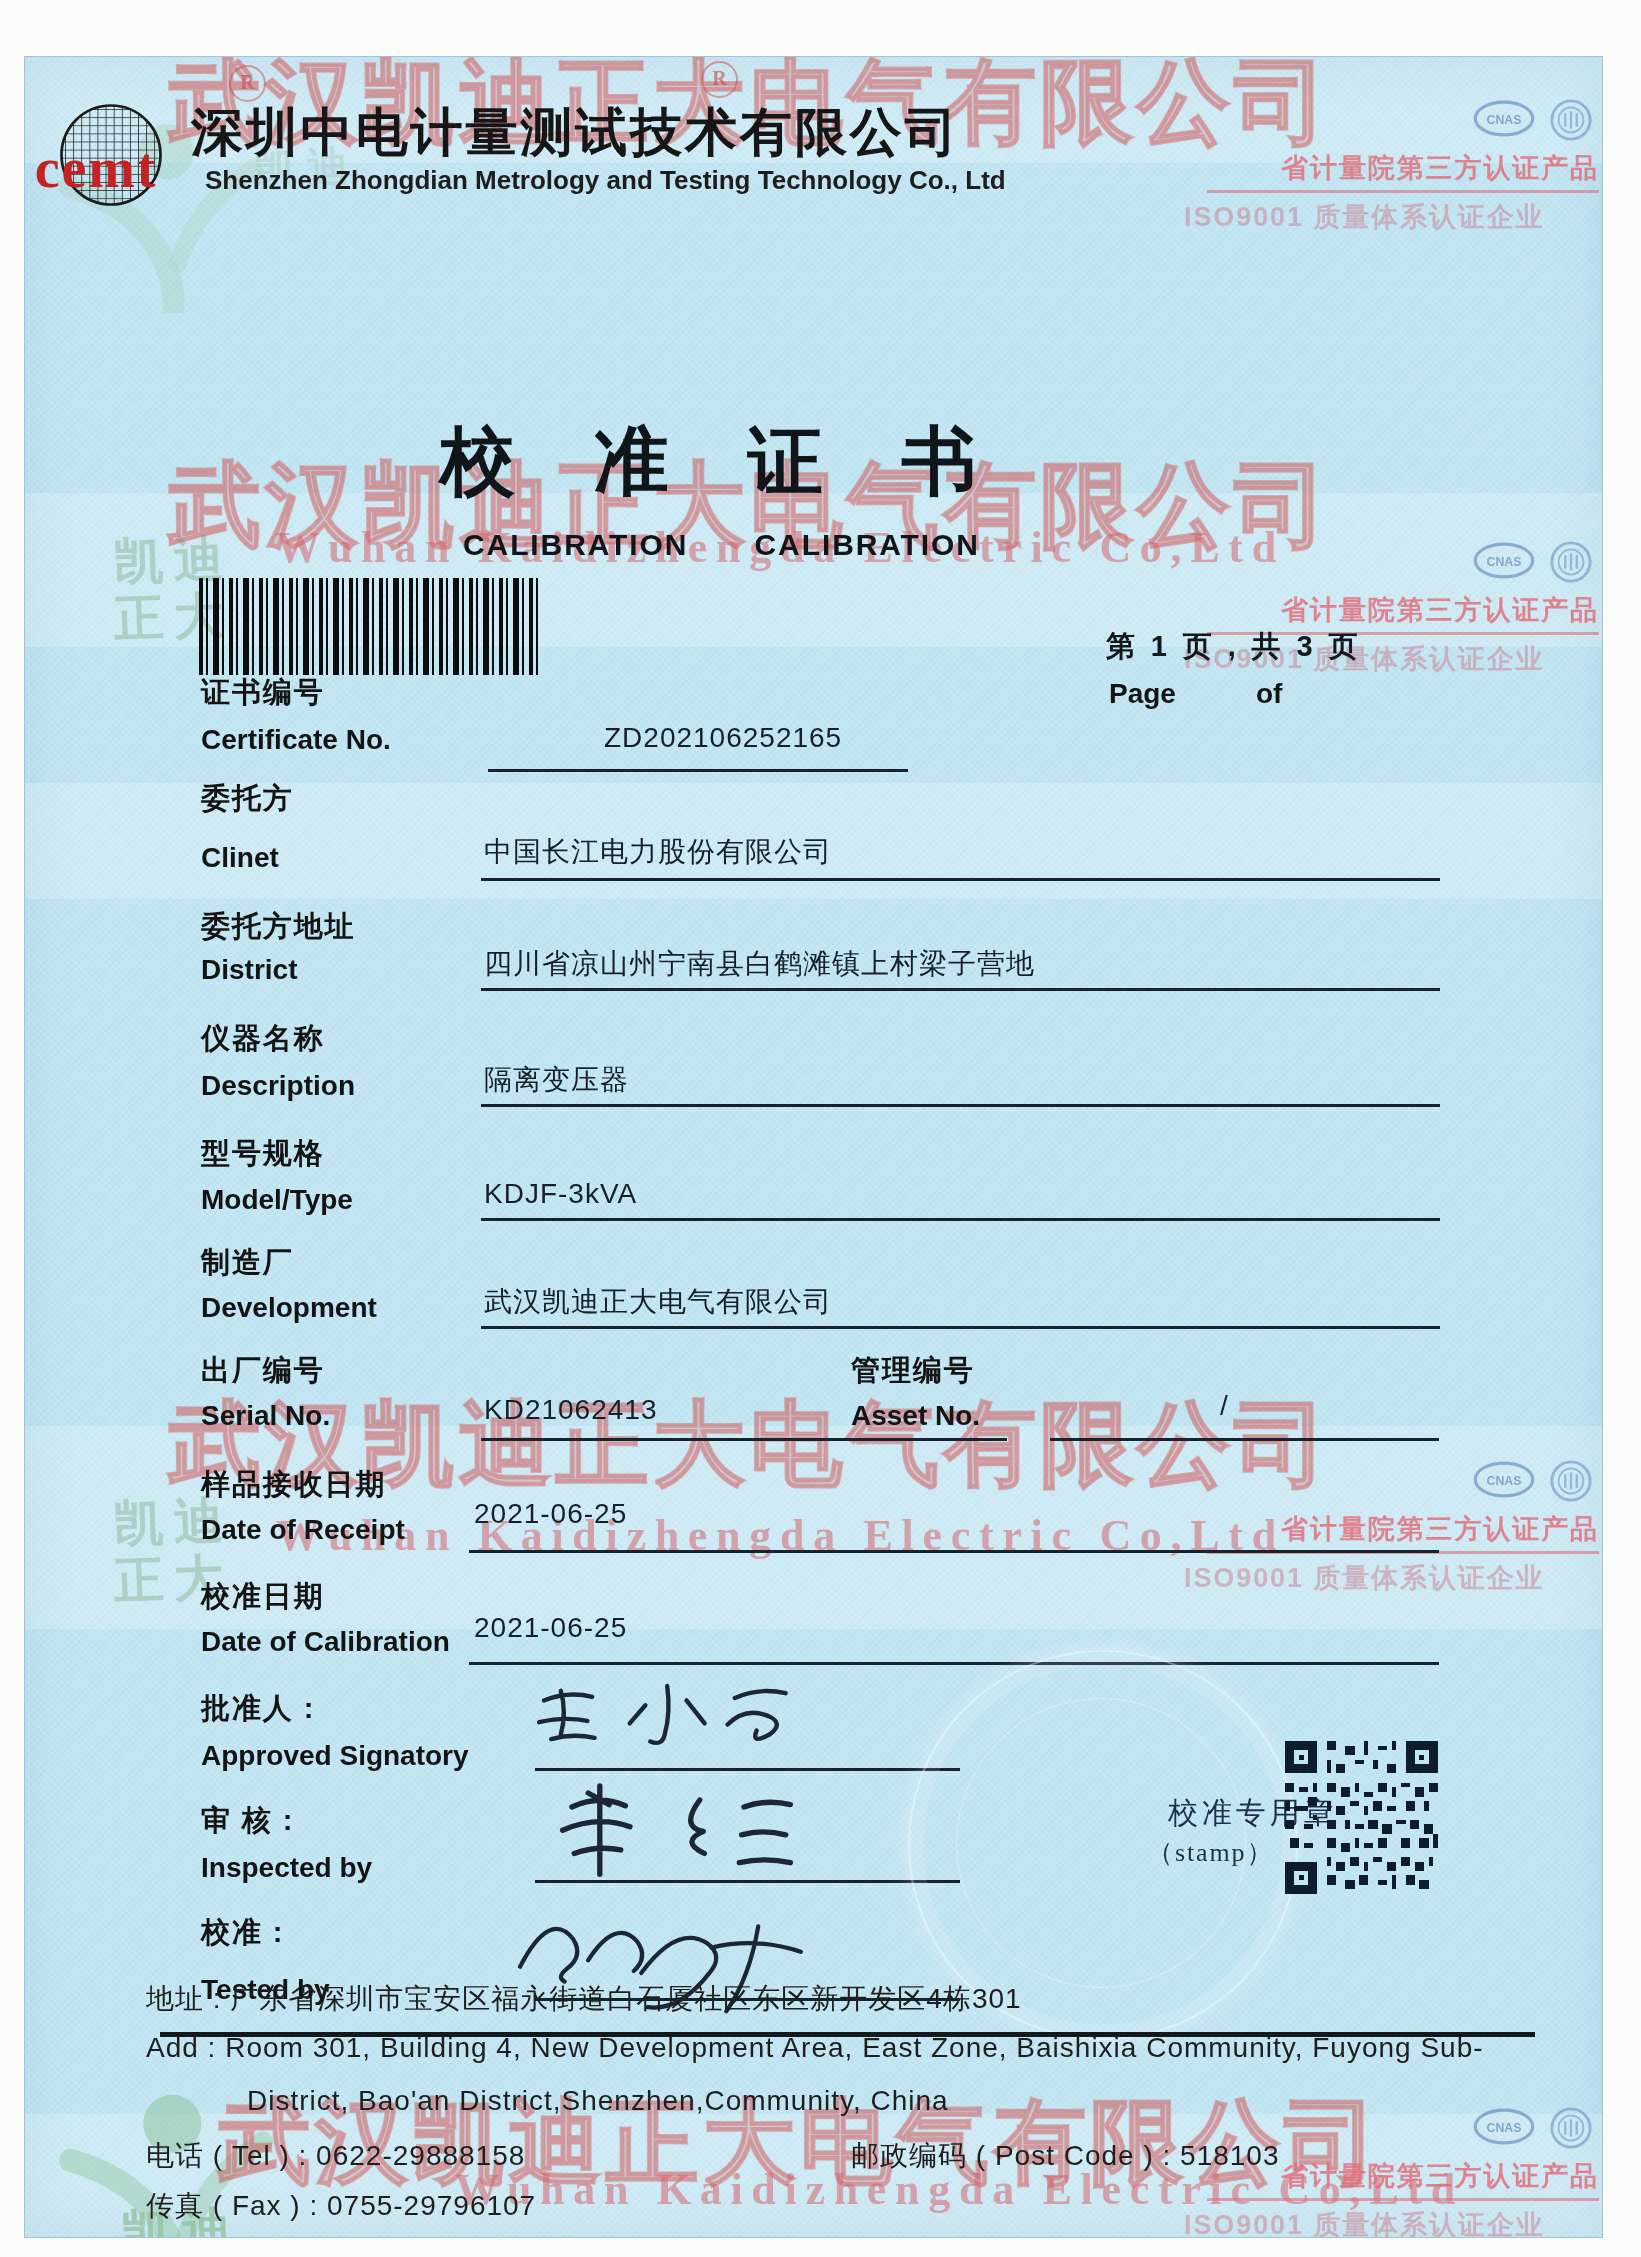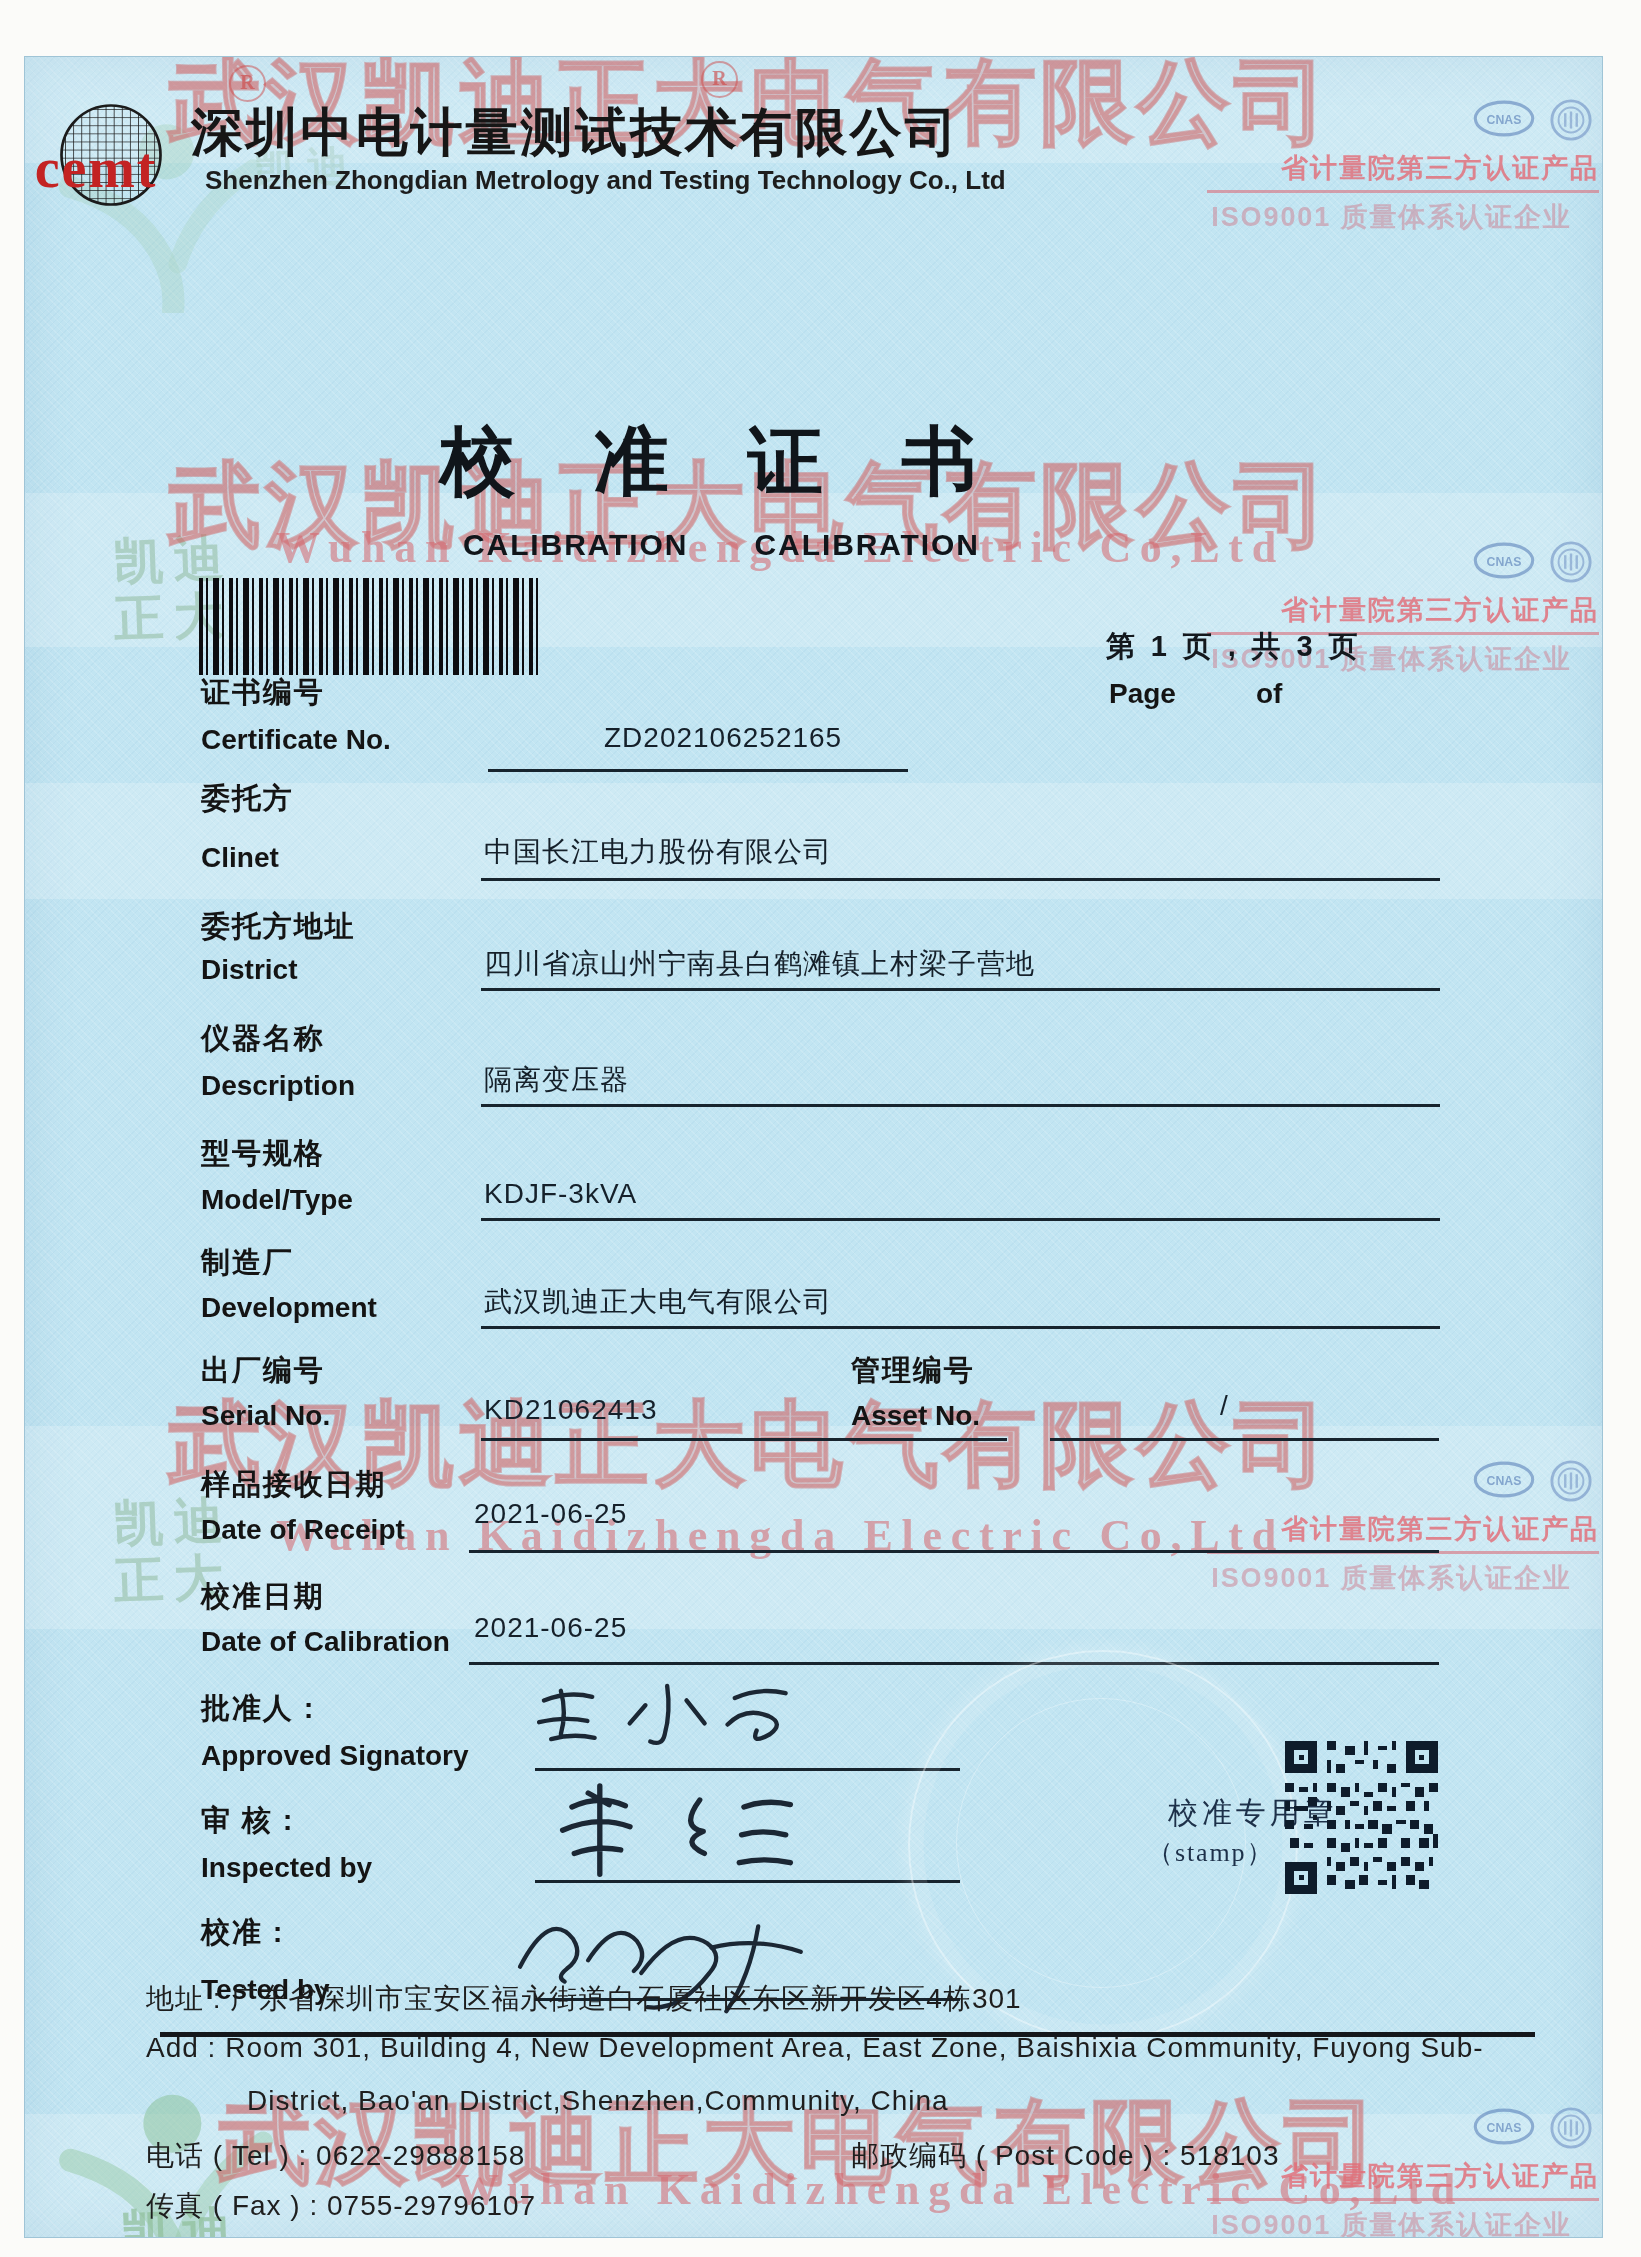--- a/index.html
+++ b/index.html
@@ -36,21 +36,21 @@
         letter-spacing:8.7px;white-space:nowrap}
   .gtext{position:absolute;font:bold 50px "Liberation Sans",sans-serif;color:rgba(148,190,163,.58);
          letter-spacing:9.7px;white-space:nowrap;transform:rotate(-2deg)}
   .reg{position:absolute;width:33px;height:33px;border:2.9px solid rgba(205,75,75,.5);border-radius:50%;
        color:rgba(205,75,75,.65);font:bold 20px/31px "Liberation Serif",serif;text-align:center}
   
   .badge{position:absolute;width:415px}
   .badge-logos{display:flex;justify-content:flex-end;gap:13.5px;margin-bottom:7.7px;padding-right:5.8px}
   .badge-t1{font:bold 27px "Liberation Sans",sans-serif;color:rgba(226,108,120,.82);letter-spacing:1.9px;text-align:right;white-space:nowrap}
   .badge-rule{height:2.9px;background:rgba(216,118,130,.65);margin:4.8px 0 5.8px 23px}
-  .badge-t2{font:bold 27px "Liberation Sans",sans-serif;color:rgba(205,128,145,.52);letter-spacing:1.9px;text-align:center;white-space:nowrap}
+  .badge-t2{font:bold 27px "Liberation Sans",sans-serif;color:rgba(205,128,145,.52);letter-spacing:1.9px;text-align:left;white-space:nowrap}
   
   .stamp-cn{font:30px "Liberation Serif",serif;color:#1d3049;letter-spacing:3.9px}
   .stamp-en{font:26px "Liberation Serif",serif;color:#1d3049;letter-spacing:1.9px}
   #seal{position:absolute;left:883px;top:1593px;width:386px;height:386px;border-radius:50%;
         border:2.9px solid rgba(255,255,255,.45);box-shadow:inset 0 0 0 13.5px rgba(255,255,255,.12),0 0 21px rgba(255,255,255,.3)}
   #seal .inner{position:absolute;left:46px;top:46px;width:288px;height:288px;border-radius:50%;
         border:1.9px solid rgba(255,255,255,.32)}
   
   .ft{position:absolute;font:28px "Liberation Sans",sans-serif;font-weight:500;color:#1e1e1e;
       letter-spacing:1px;white-space:nowrap}

